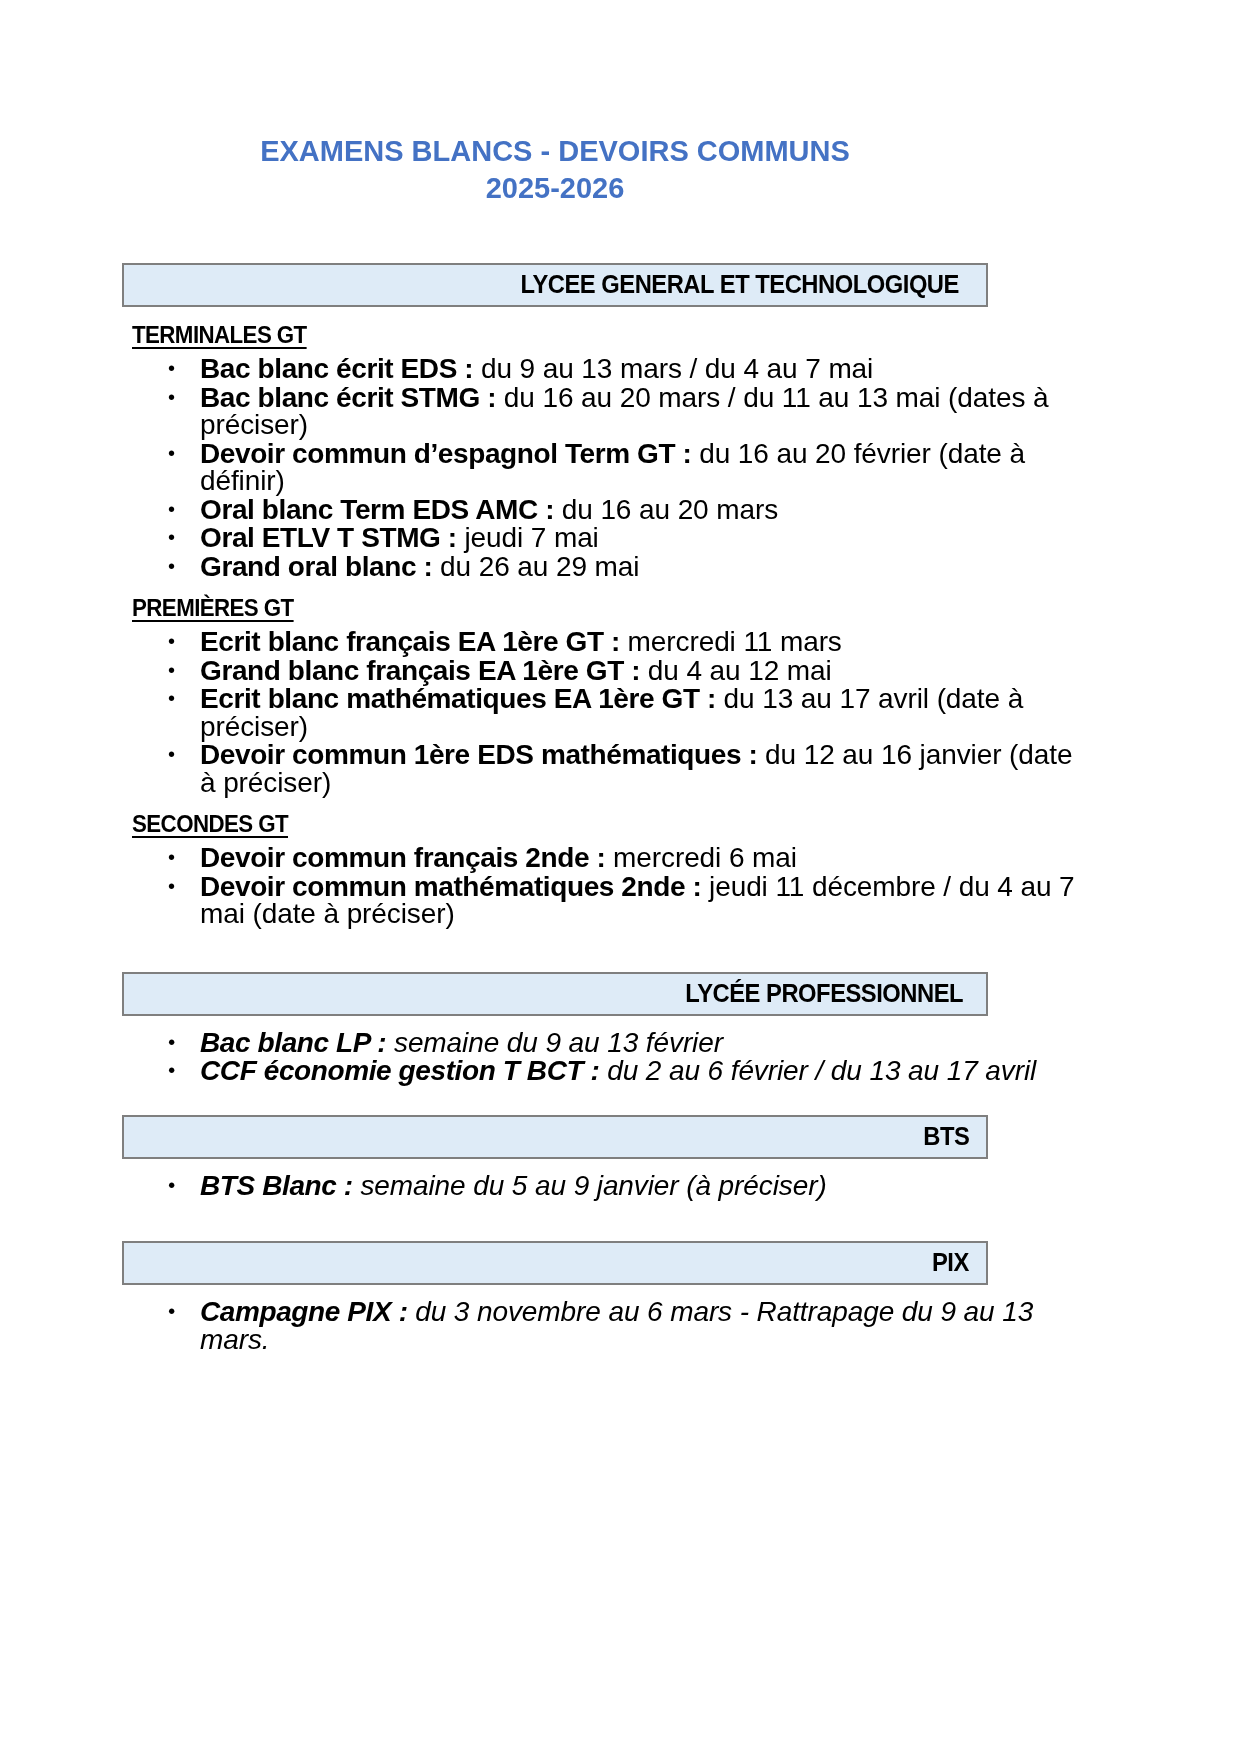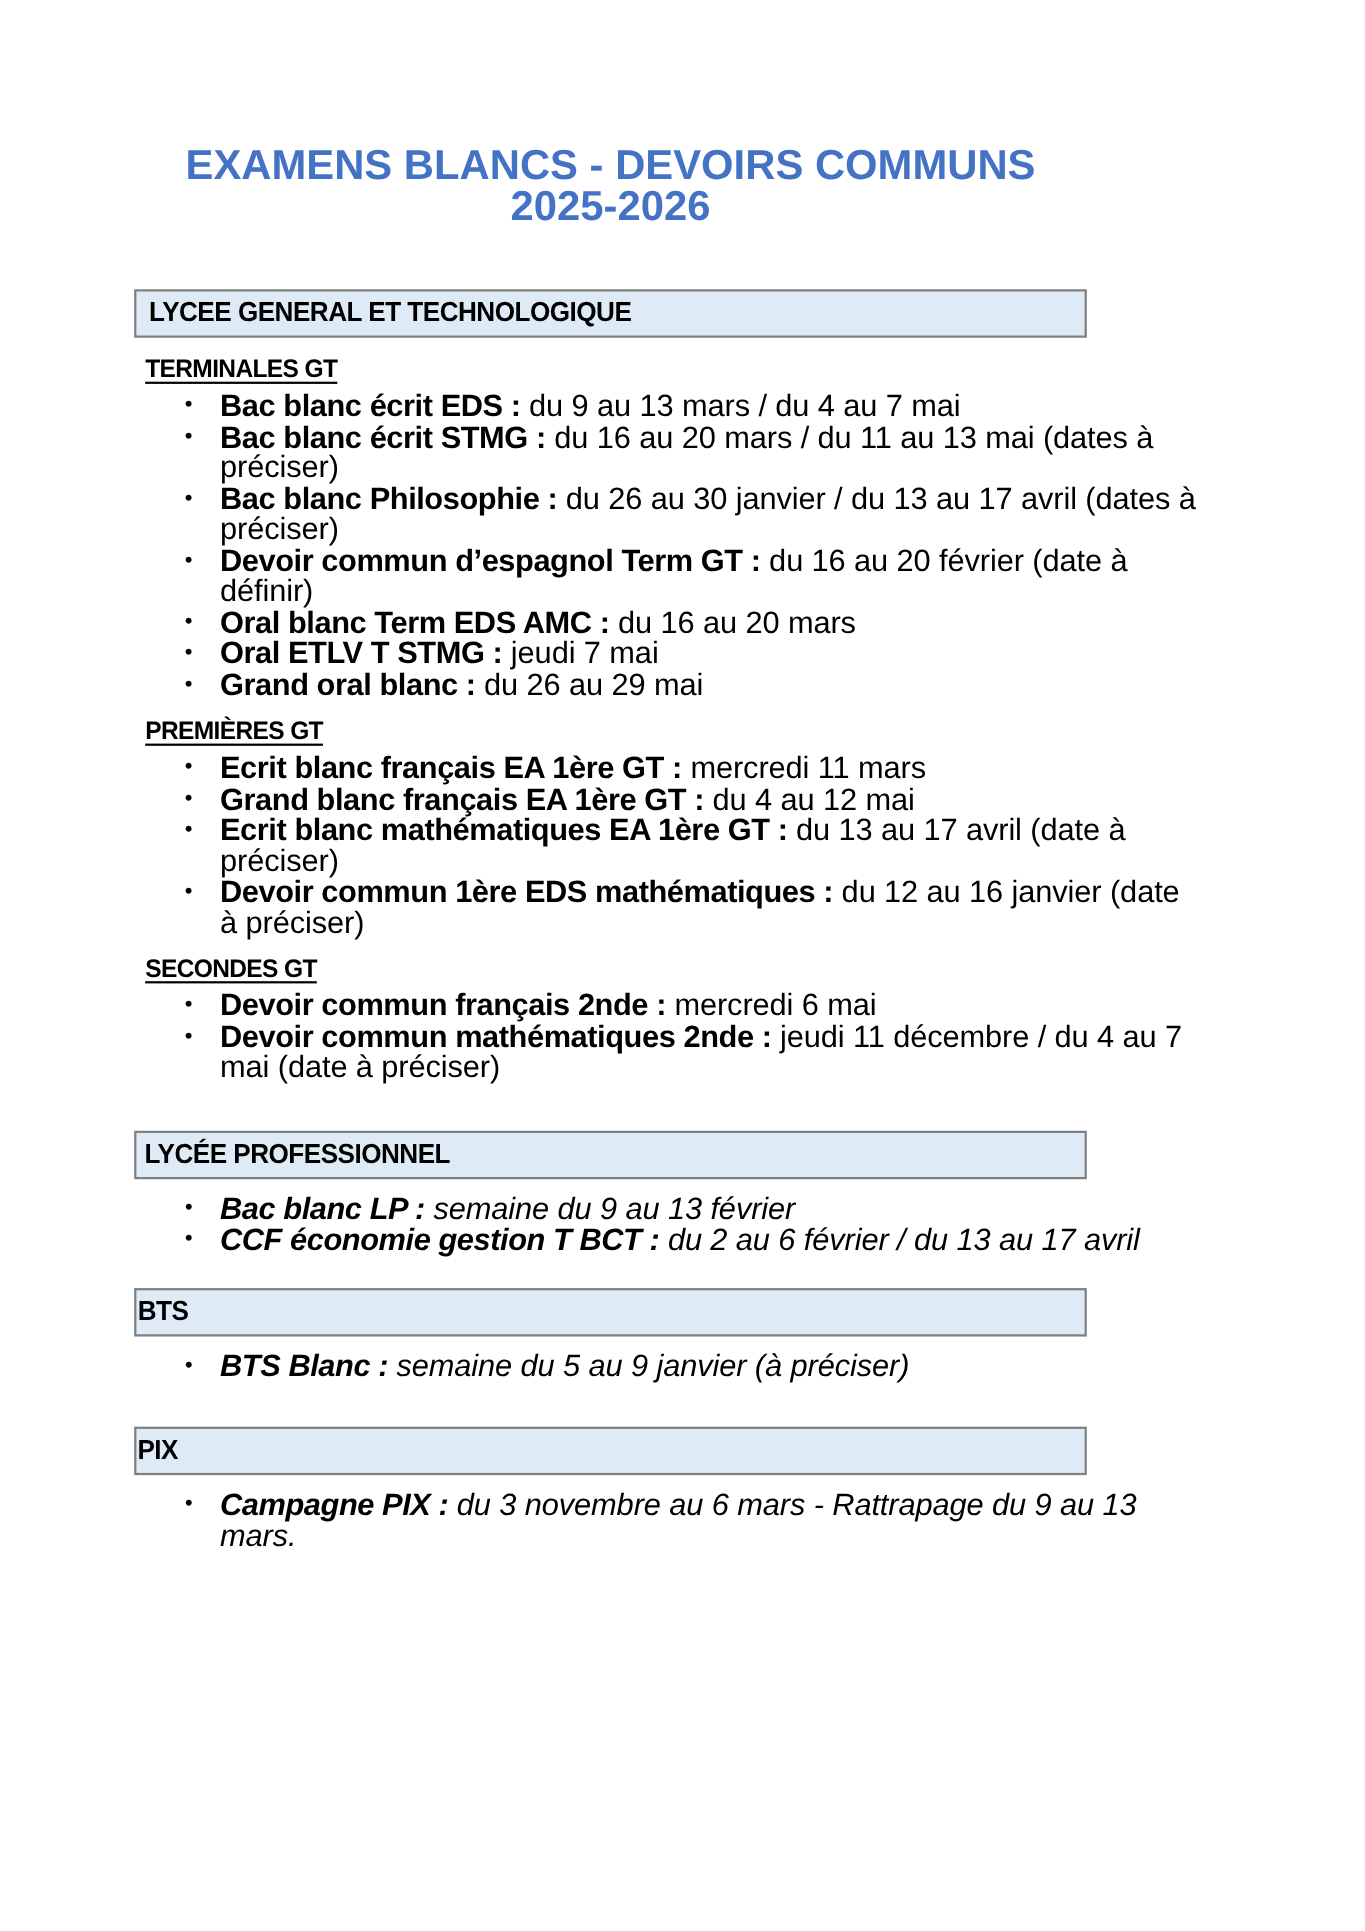--- a/index.html
+++ b/index.html
@@ -19,30 +19,30 @@
     padding-top: 133px;
     box-sizing: border-box;
     width: 1241px;
     height: 1755px;
   }
   .doc-title {
     width: 866px;
     text-align: center;
     color: var(--title_blue, #4472C4);
     font-weight: bold;
-    font-size: 38px;
+    font-size: 29px;
     line-height: 37px;
     letter-spacing: 0px;
   }
   .section-box {
     width: 866px;
     box-sizing: border-box;
     border: 2px solid var(--section_border, #7f7f7f);
     background: var(--section_fill, #DEEBF7);
-    text-align: left;
+    text-align: right;
     padding: 5px 16px 6px 0;
   }
   .section-box .hdr {
     display: inline-block;
     font-weight: bold;
     font-size: 25px;
     line-height: 29px;
     letter-spacing: -0.5px;
     transform: scaleX(0.95);
   }
@@ -105,21 +105,20 @@
 
   <div class="section-box box-1">
     <span class="hdr">LYCEE GENERAL ET TECHNOLOGIQUE</span>
   </div>
 
   <div class="subsection">
     <span class="sub-heading">TERMINALES GT</span>
     <ul class="bullets">
       <li><span class="lbl">Bac blanc écrit EDS :</span><span class="txt"> du 9 au 13 mars / du 4 au 7 mai</span></li>
       <li><span class="lbl">Bac blanc écrit STMG :</span><span class="txt"> du 16 au 20 mars / du 11 au 13 mai (dates à préciser)</span></li>
-      <li><span class="lbl">Bac blanc Philosophie :</span><span class="txt"> du 26 au 30 janvier / du 13 au 17 avril (dates à préciser)</span></li>
       <li><span class="lbl">Devoir commun d’espagnol Term GT :</span><span class="txt"> du 16 au 20 février (date à définir)</span></li>
       <li><span class="lbl">Oral blanc Term EDS AMC :</span><span class="txt"> du 16 au 20 mars</span></li>
       <li><span class="lbl">Oral ETLV T STMG :</span><span class="txt"> jeudi 7 mai</span></li>
       <li><span class="lbl">Grand oral blanc :</span><span class="txt"> du 26 au 29 mai</span></li>
     </ul>
   </div>
 
   <div class="subsection">
     <span class="sub-heading">PREMIÈRES GT</span>
     <ul class="bullets">

